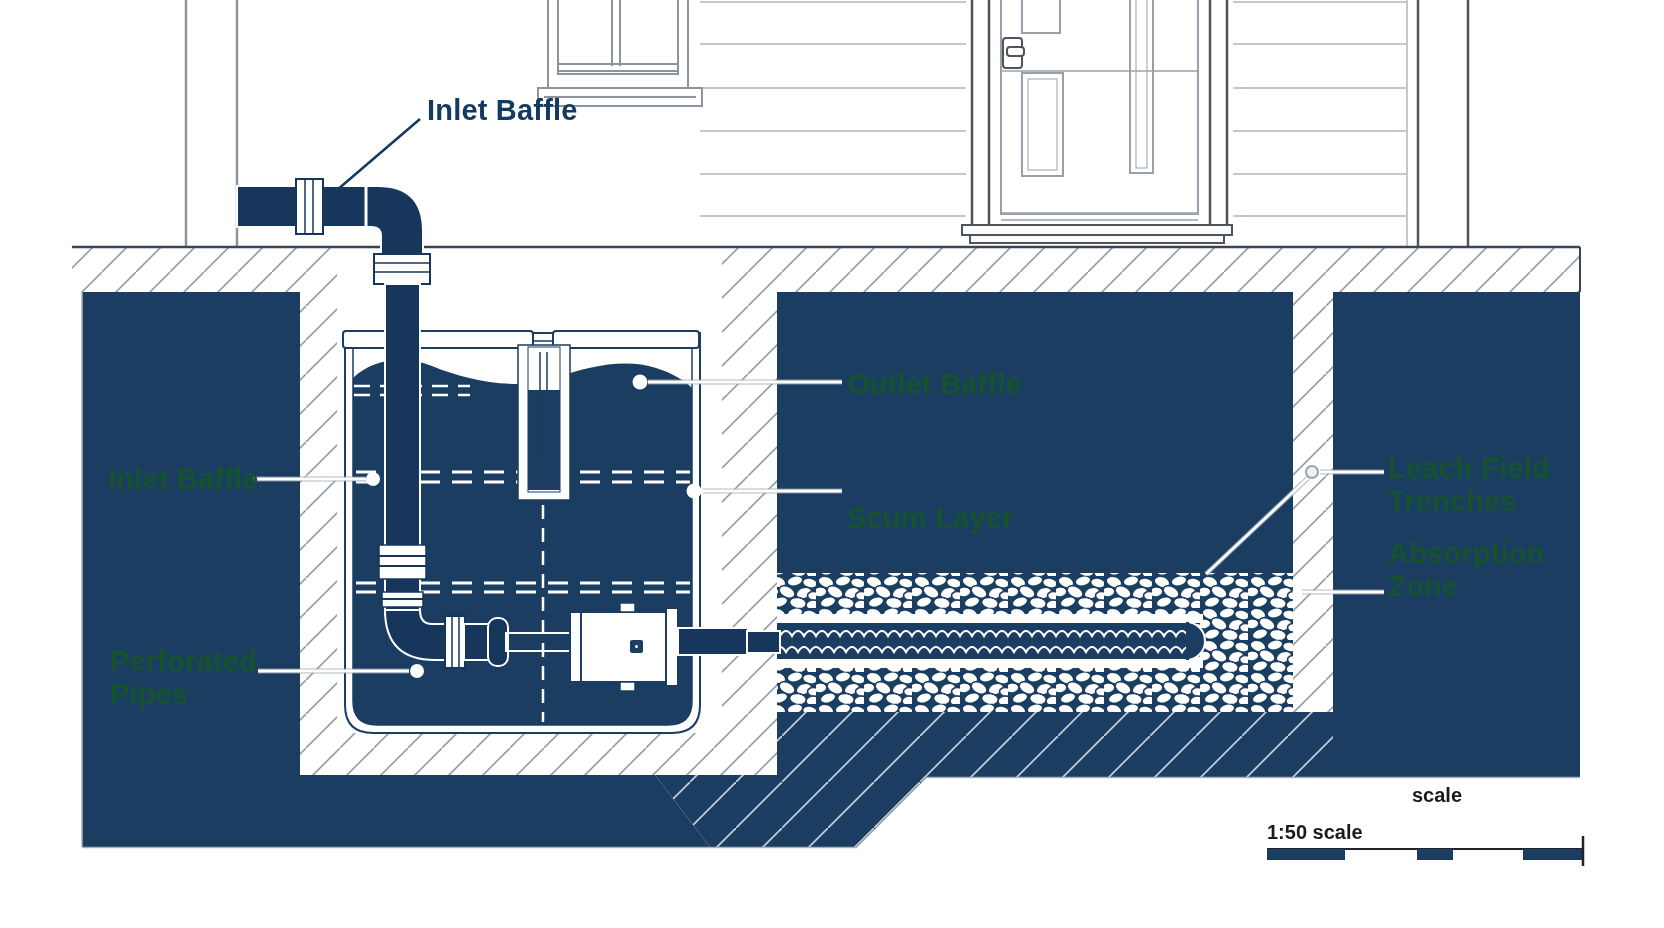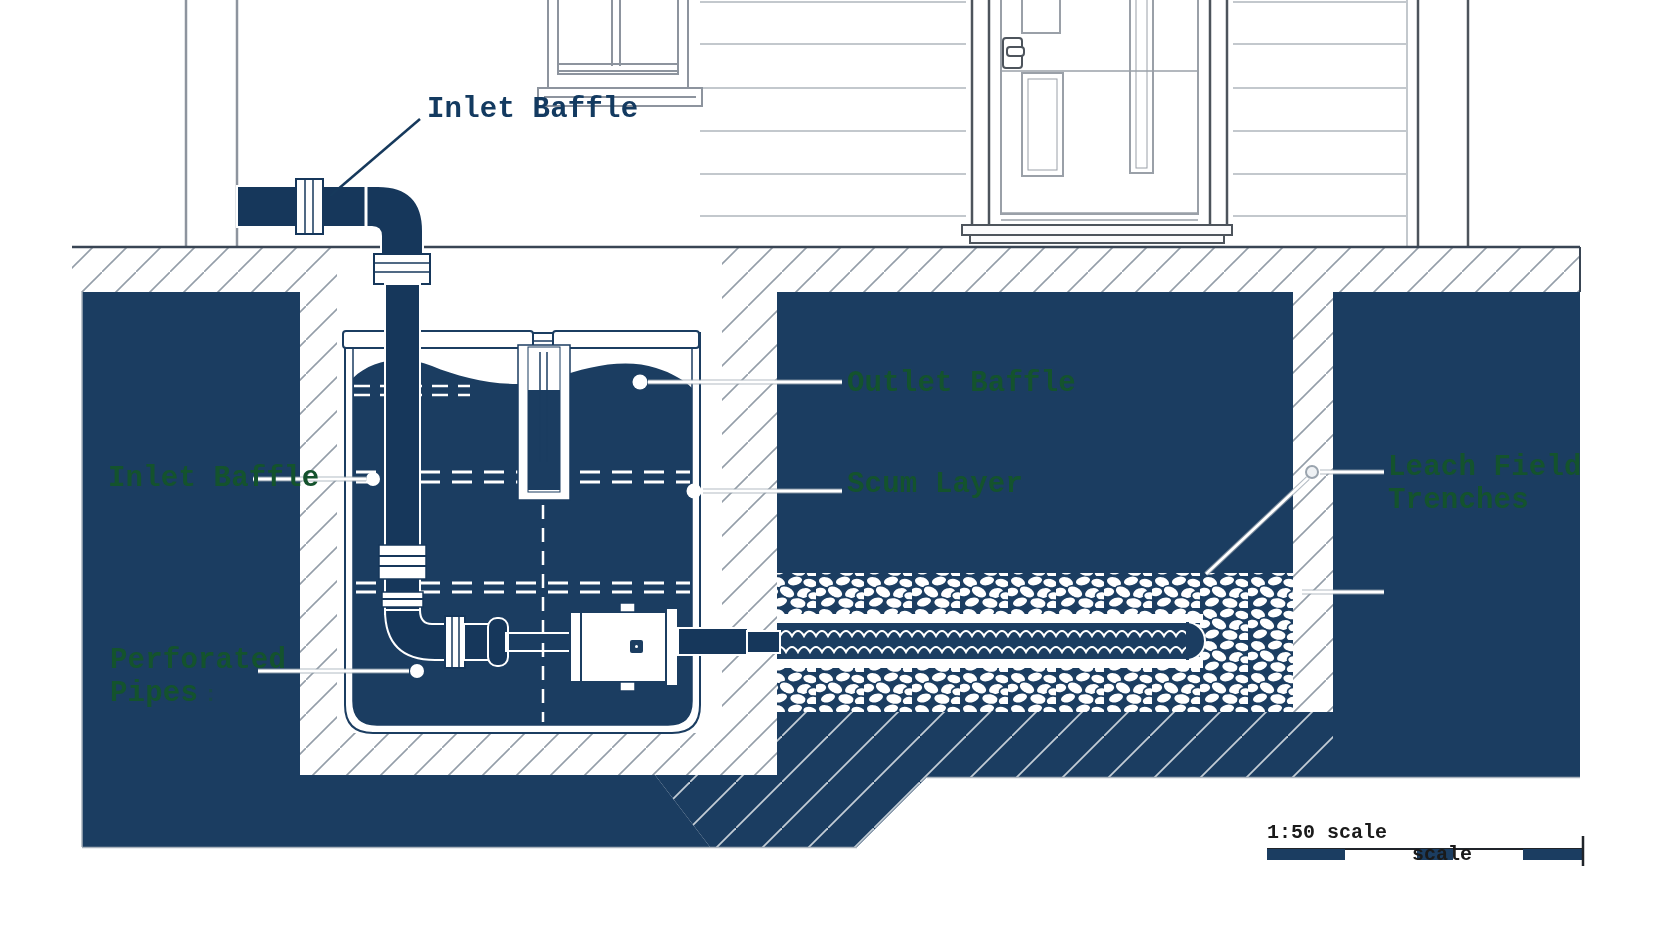--- a/index.html
+++ b/index.html
@@ -1,18 +1,18 @@
 <!DOCTYPE html>
 <html><head>
 <meta charset="utf-8">
 <style>
   html,body{margin:0;padding:0;background:#ffffff;}
   #stage{
     position:relative;width:1664px;height:928px;overflow:hidden;
-    background:#ffffff;font-family:Liberation Mono, monospace;
+    background:#ffffff;font-family:Liberation Sans, sans-serif;
   }
   #art{position:absolute;left:0;top:0;}
   .lbl{
     position:absolute;font-weight:700;font-size:29px;line-height:32.5px;
     color:#14532d;white-space:nowrap;letter-spacing:.2px;
   }
   .lbl.navy{color:#133a60;}
   .lbl .mark{opacity:.45;font-size:22px;padding-left:6px;}
   .scaletxt{
     position:absolute;font-weight:700;font-size:20px;color:#1a1a1a;white-space:nowrap;
@@ -297,29 +297,33 @@
     <line x1="1583" y1="836" x2="1583" y2="866" stroke="#20242a" stroke-width="2.5"></line>
   </g>
 </svg>
 
 <div class="lbl navy" style="left:427px;top:94px">Inlet Baffle</div>
 
 <div class="lbl" style="left:108px;top:463px">Inlet Baffle</div>
 
 <div class="lbl" style="left:847px;top:368px">Outlet Baffle</div>
 
-<div class="lbl" style="left:847px;top:469px">Scum Layer</div>
+<div class="lbl" style="left:847px;top:502px">Scum Layer</div>
 
 <div class="lbl" style="left:110px;top:645px">
   <div>Perforated</div>
   <div><span>Pipes</span><span class="mark">:</span></div>
 </div>
 
 <div class="lbl" style="left:1388px;top:452px">
   <div>Leach Field</div>
   <div>Trenches</div>
 </div>
 
+<div class="lbl" style="left:1388px;top:537px">
+  <div>Absorption</div>
+  <div>Zone</div>
+</div>
 
 <div class="scaletxt" style="left:1267px;top:821px">1:50 scale</div>
-<div class="scaletxt" style="left:1412px;top:843px">scale</div>
+<div class="scaletxt" style="left:1412px;top:784px">scale</div>
 
 </div>
 
 </body></html>

